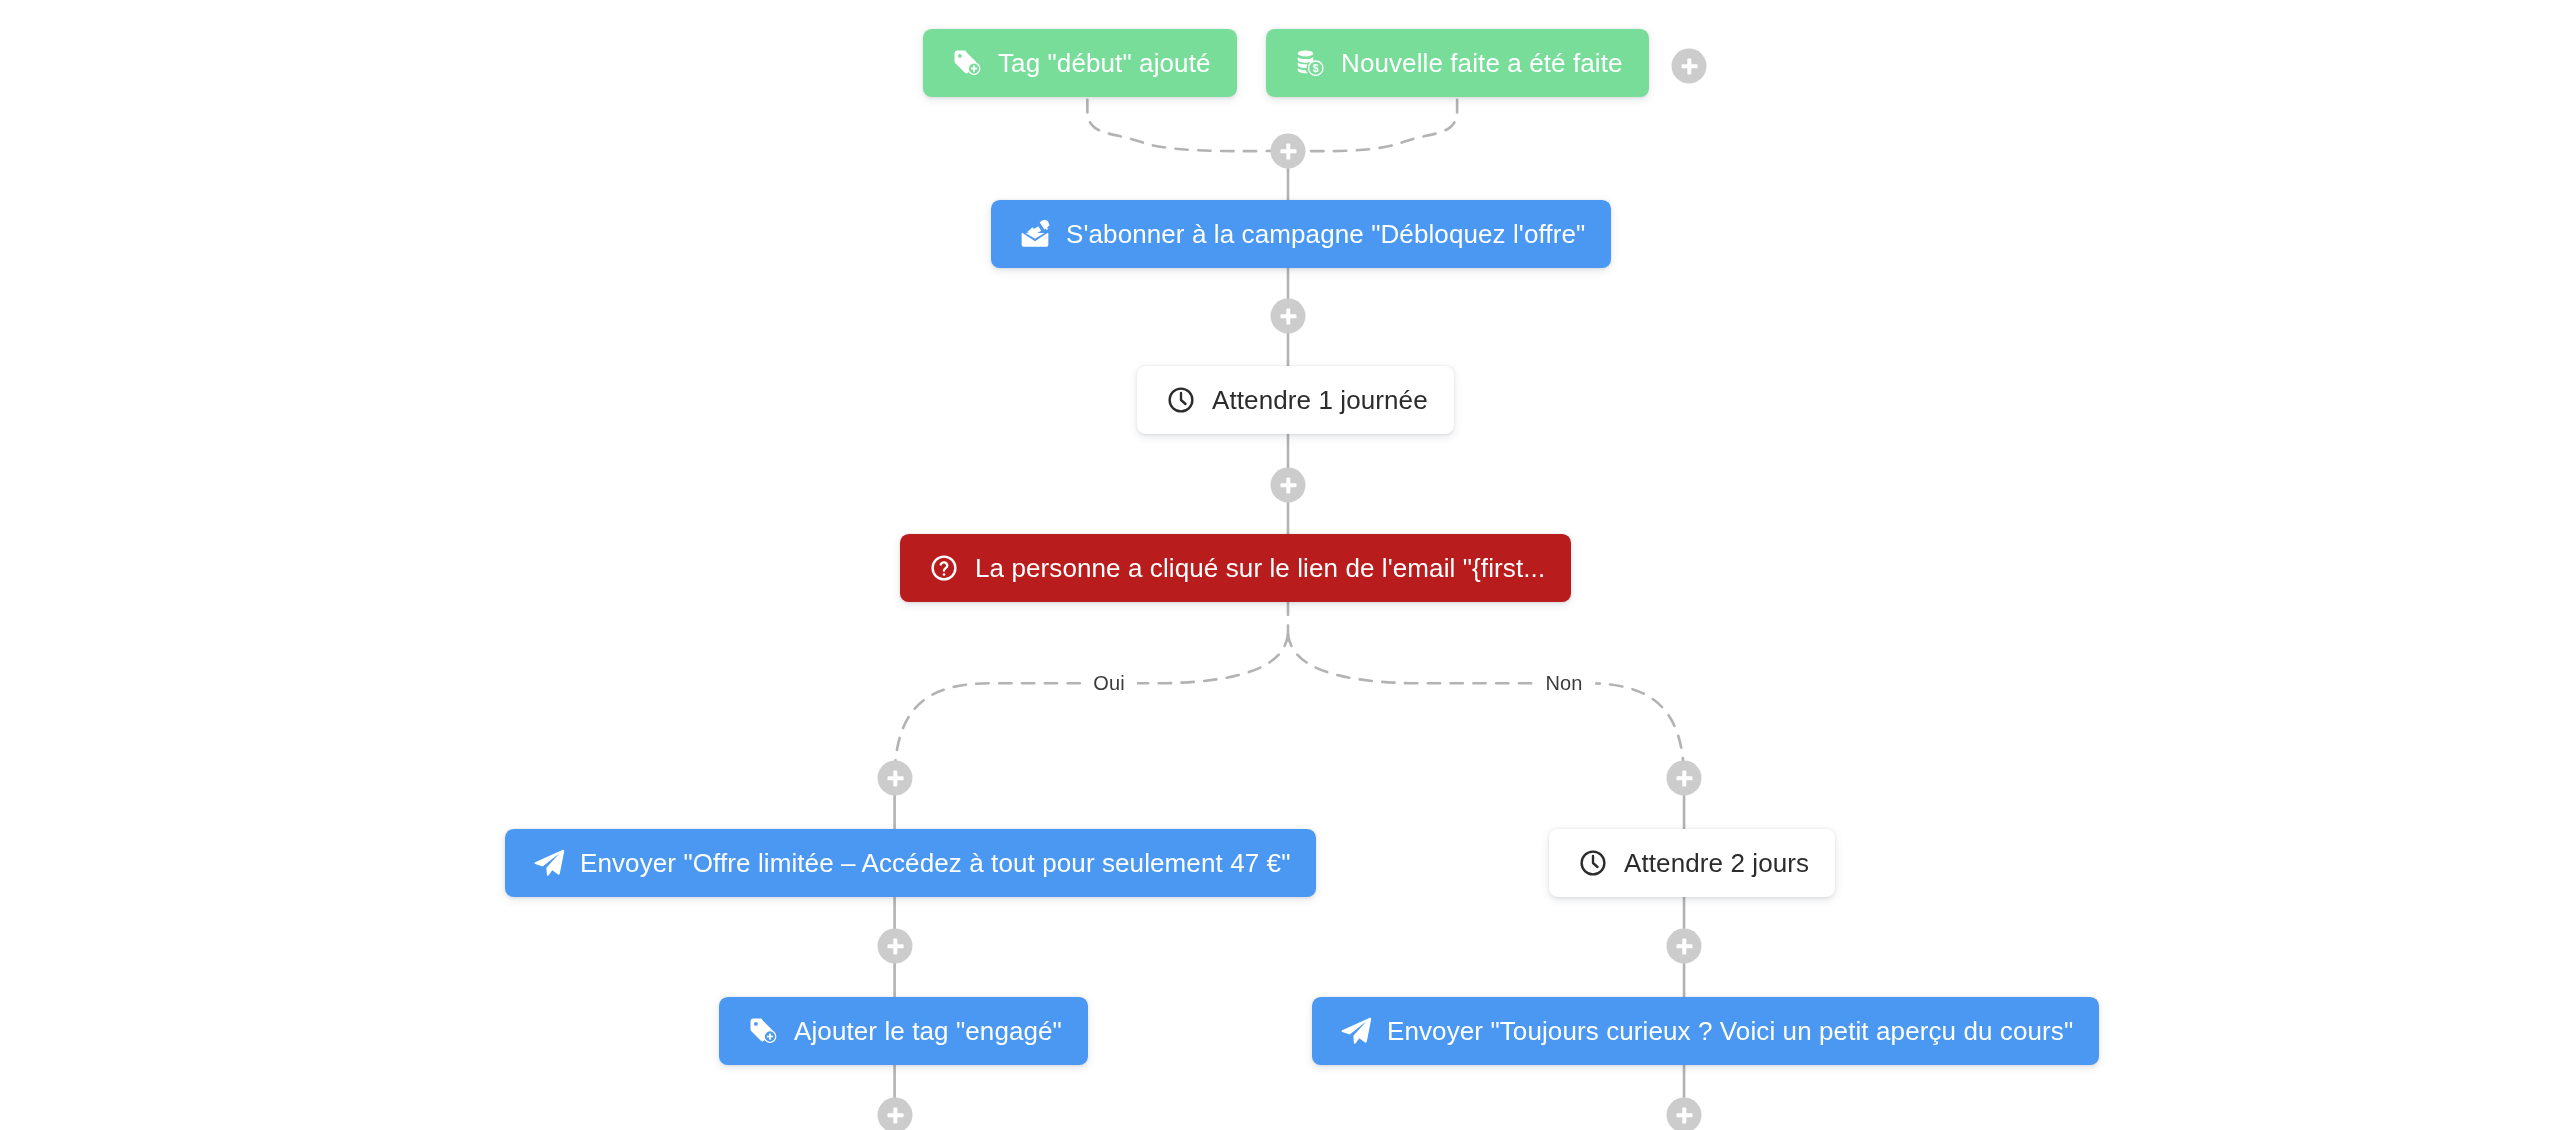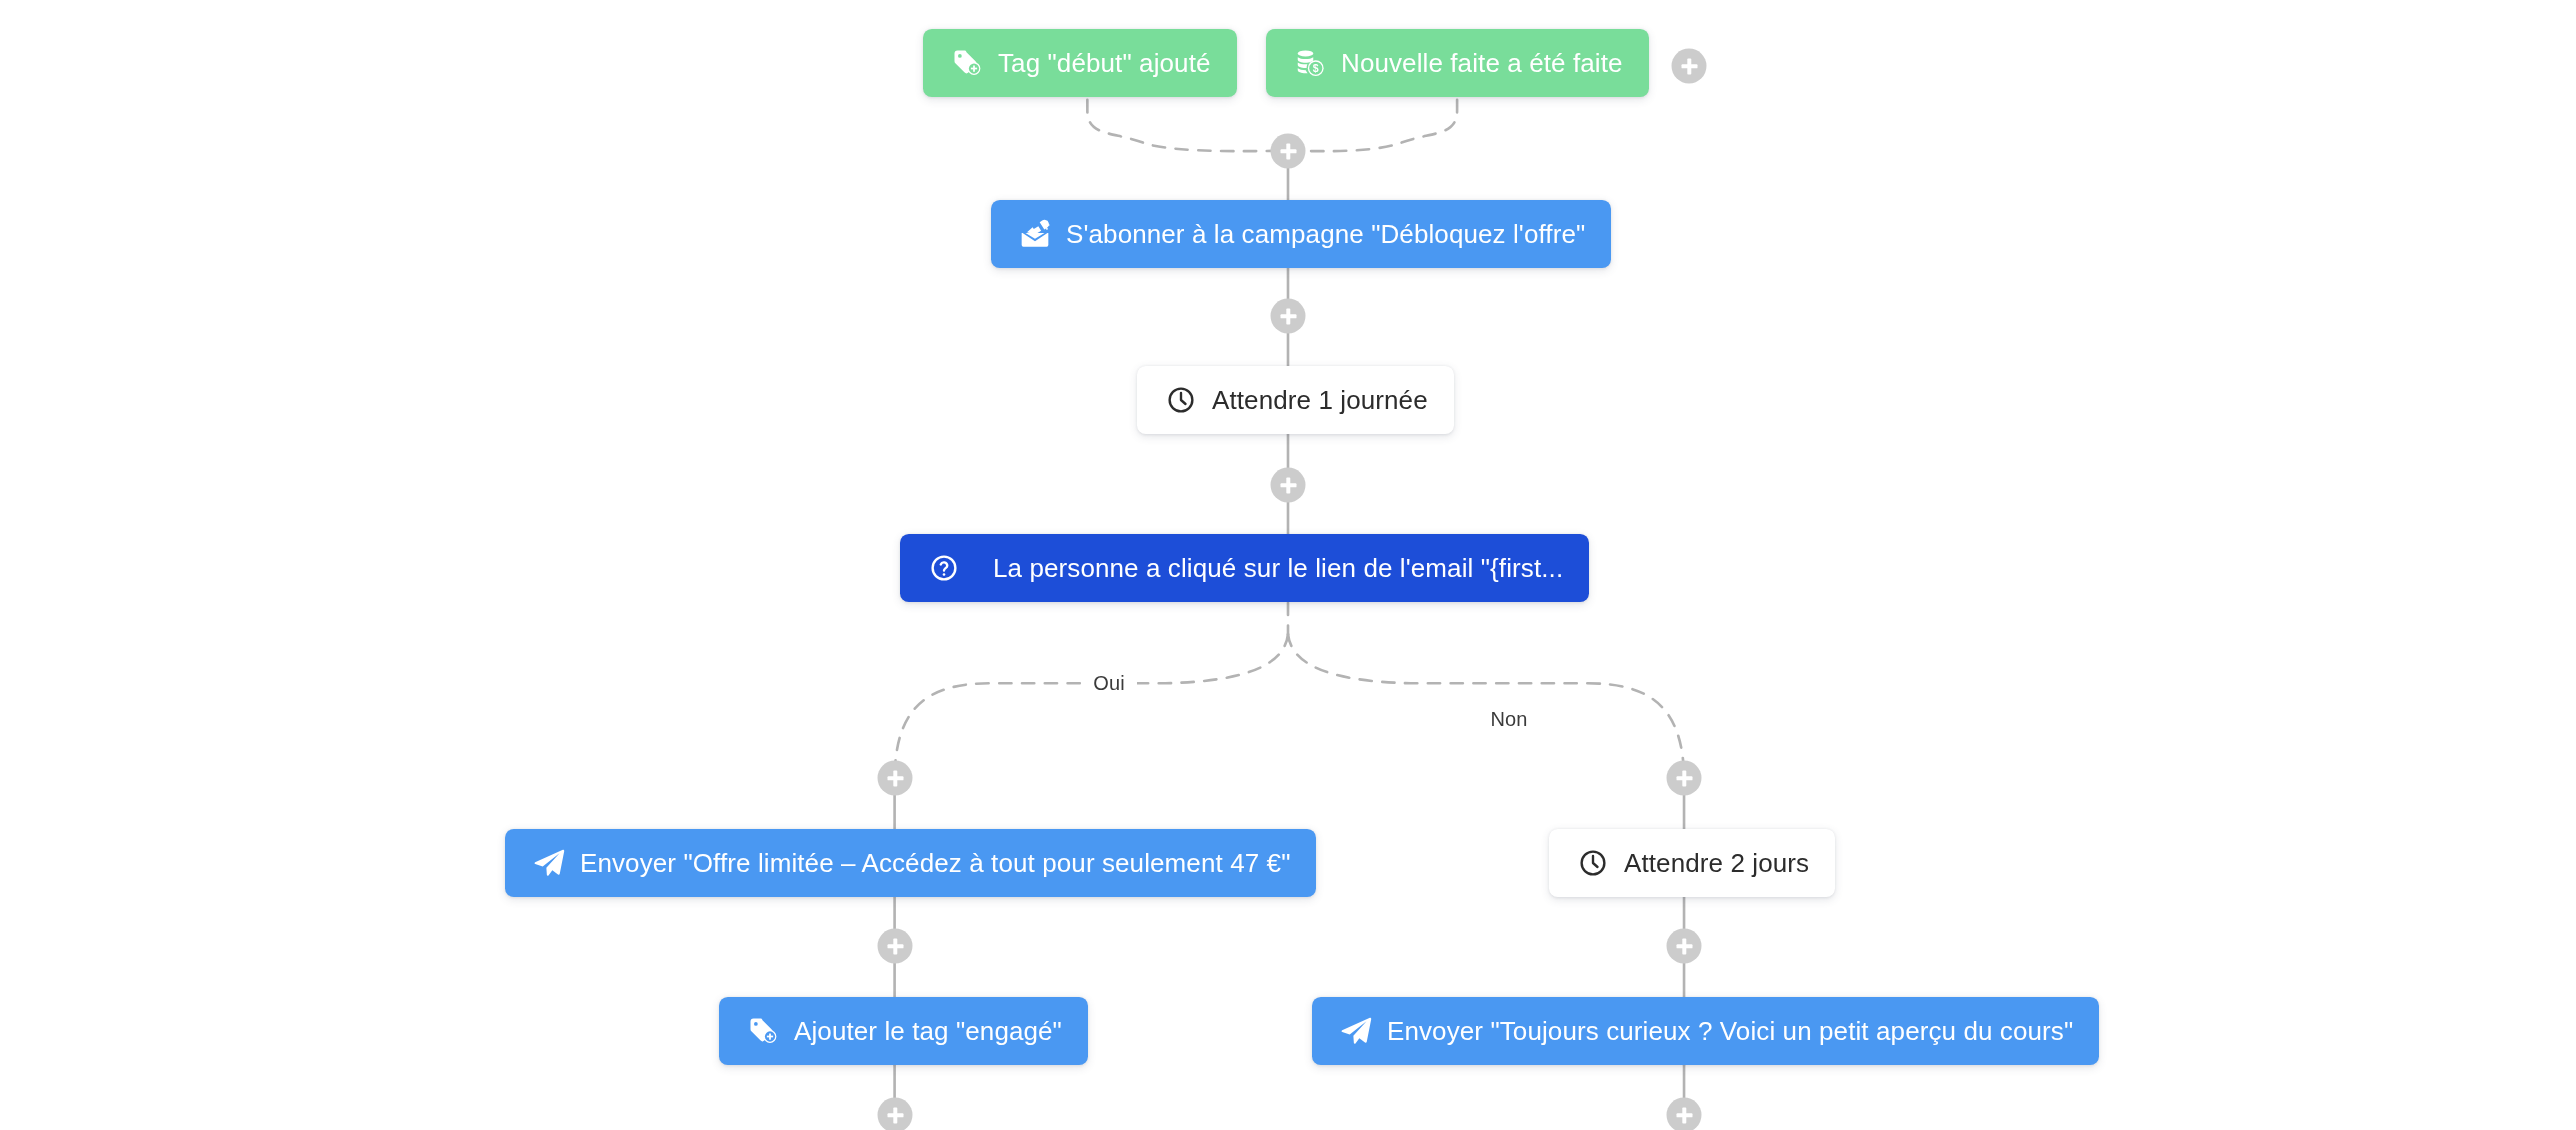--- a/index.html
+++ b/index.html
@@ -132,22 +132,21 @@
     background: #4a98f2;
   }
   .node.action .node-label { color: #ffffff; }
 
   .node.delay {
     background: #ffffff;
   }
   .node.delay .node-label { color: #2c2c2c; text-align: center; }
 
   .node.condition {
-    background: #1d4ed8;
-    gap: 18px;
+    background: #b91c1c;
   }
   .node.condition .node-label { color: #ffffff; }
 </style>
 </head>
 <body>
 
 <div id="canvas">
 
   <svg id="edges" viewBox="0 0 2940 1290" preserveAspectRatio="none">
 
@@ -183,21 +182,21 @@
 
     <path class="edge-solid" d="M 1922 1024 L 1922 1080"></path>
 
     <path class="edge-solid" d="M 1922 1080 L 1922 1138"></path>
 
     <path class="edge-solid" d="M 1922 1216 L 1922 1272"></path>
     <path class="edge-solid" d="M 1922 1272 L 1922 1290"></path>
   </svg>
 
   <div class="branch-label" style="left:1109px; top:683px;">Oui</div>
-  <div class="branch-label" style="left:1509px; top:683px;margin-top:36px;">Non</div>
+  <div class="branch-label" style="left:1564px; top:683px;">Non</div>
 
   <div class="plus-btn" style="left:1689px; top:66px;"></div>
   <div class="plus-btn" style="left:1288px; top:151px;"></div>
   <div class="plus-btn" style="left:1288px; top:316px;"></div>
   <div class="plus-btn" style="left:1288px; top:485px;"></div>
   <div class="plus-btn" style="left:895px; top:778px;"></div>
   <div class="plus-btn" style="left:1684px; top:778px;"></div>
   <div class="plus-btn" style="left:895px; top:946px;"></div>
   <div class="plus-btn" style="left:1684px; top:946px;"></div>
   <div class="plus-btn" style="left:895px; top:1115px;"></div>

